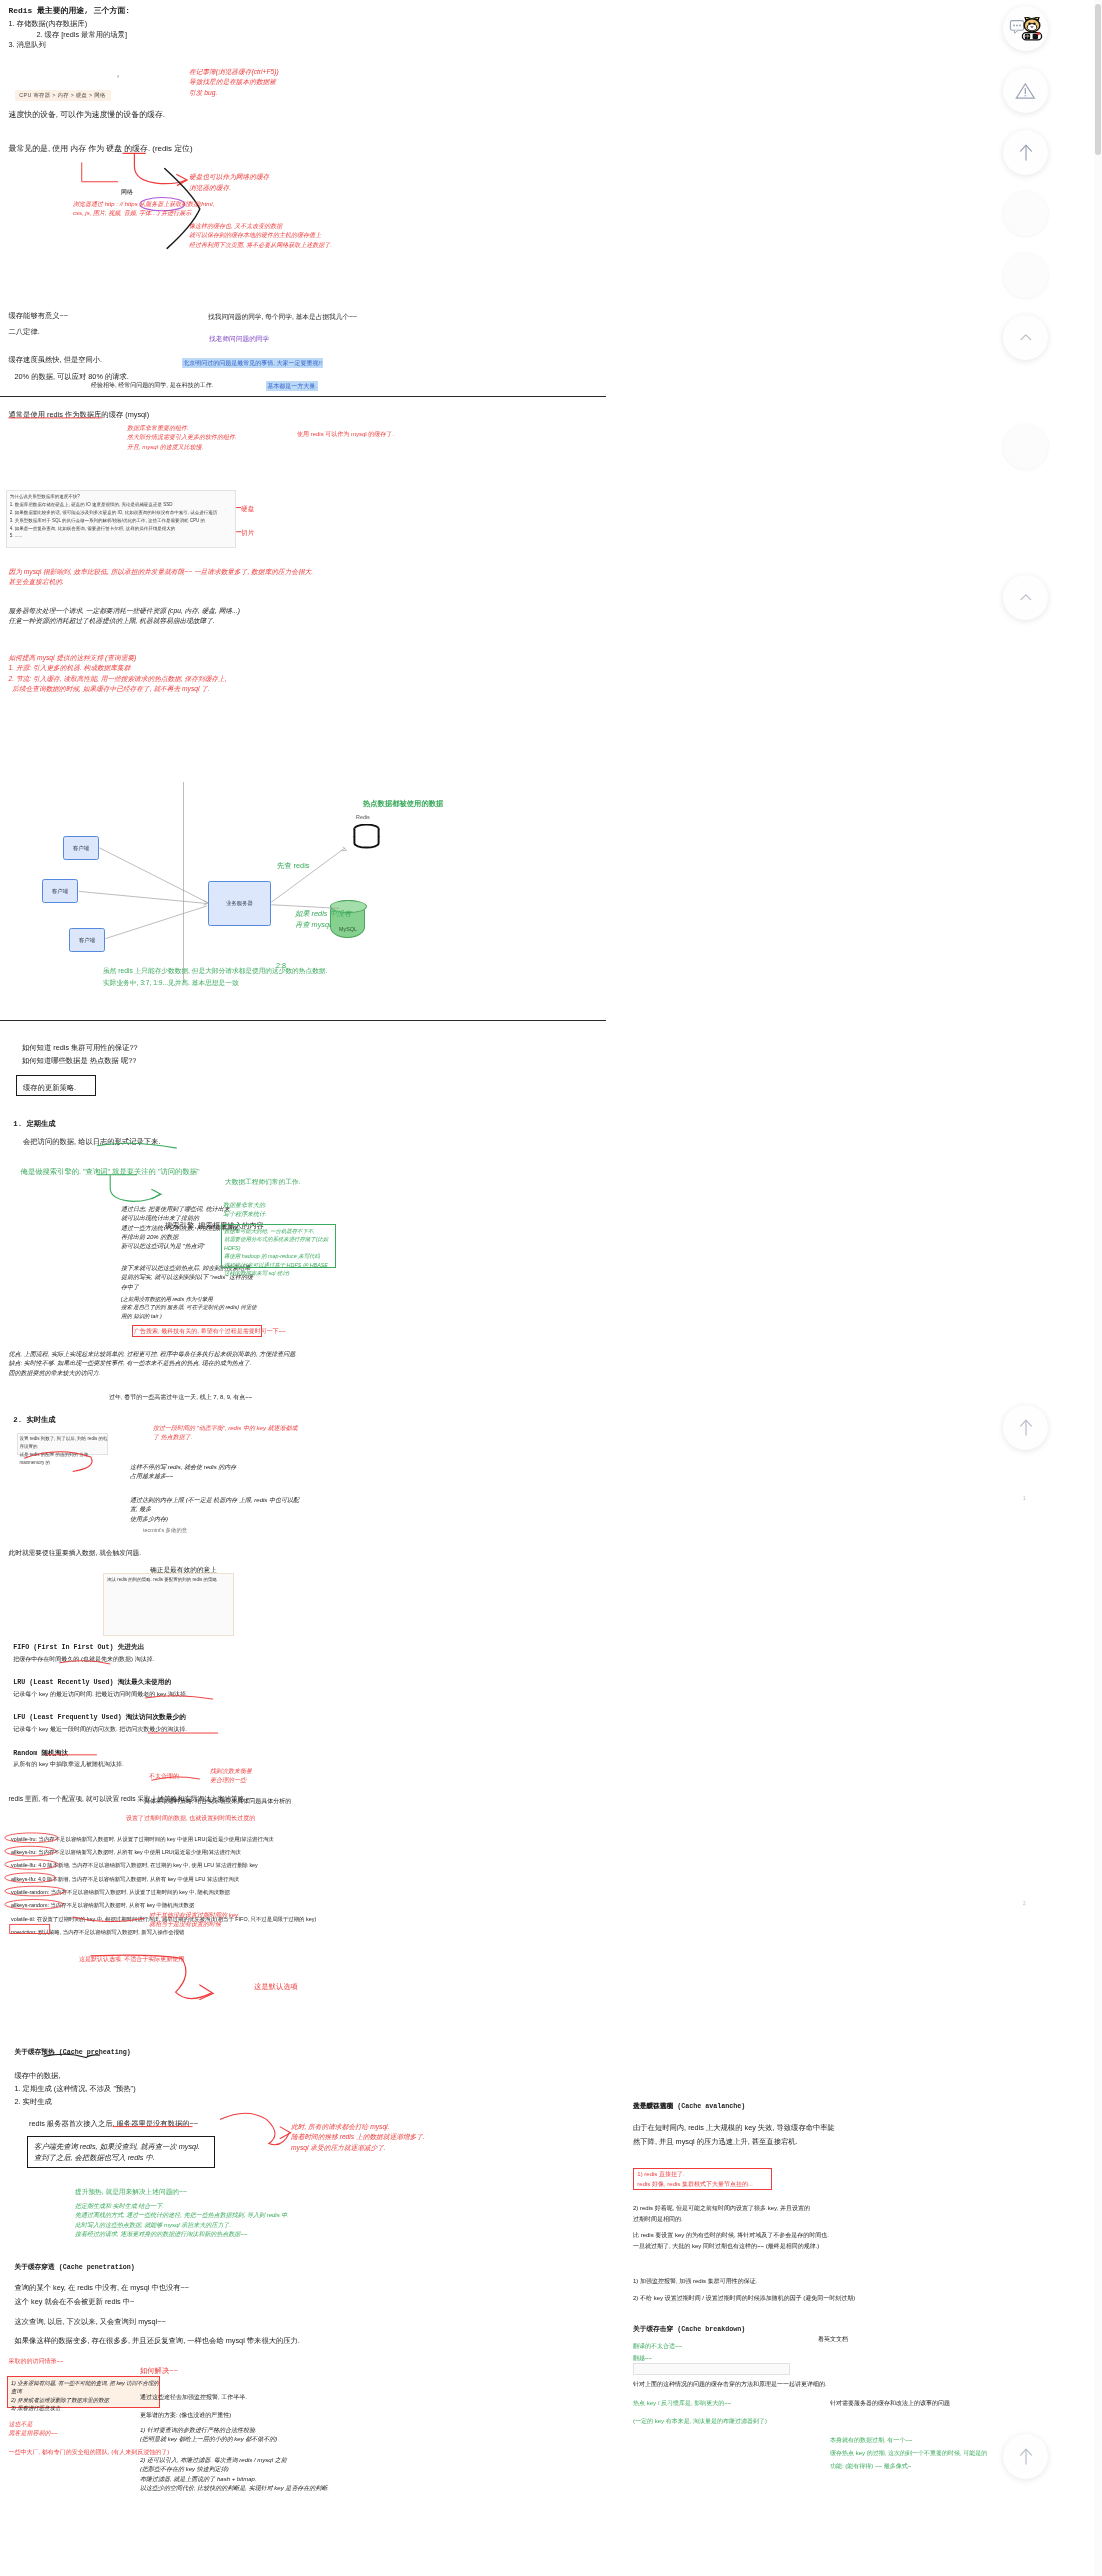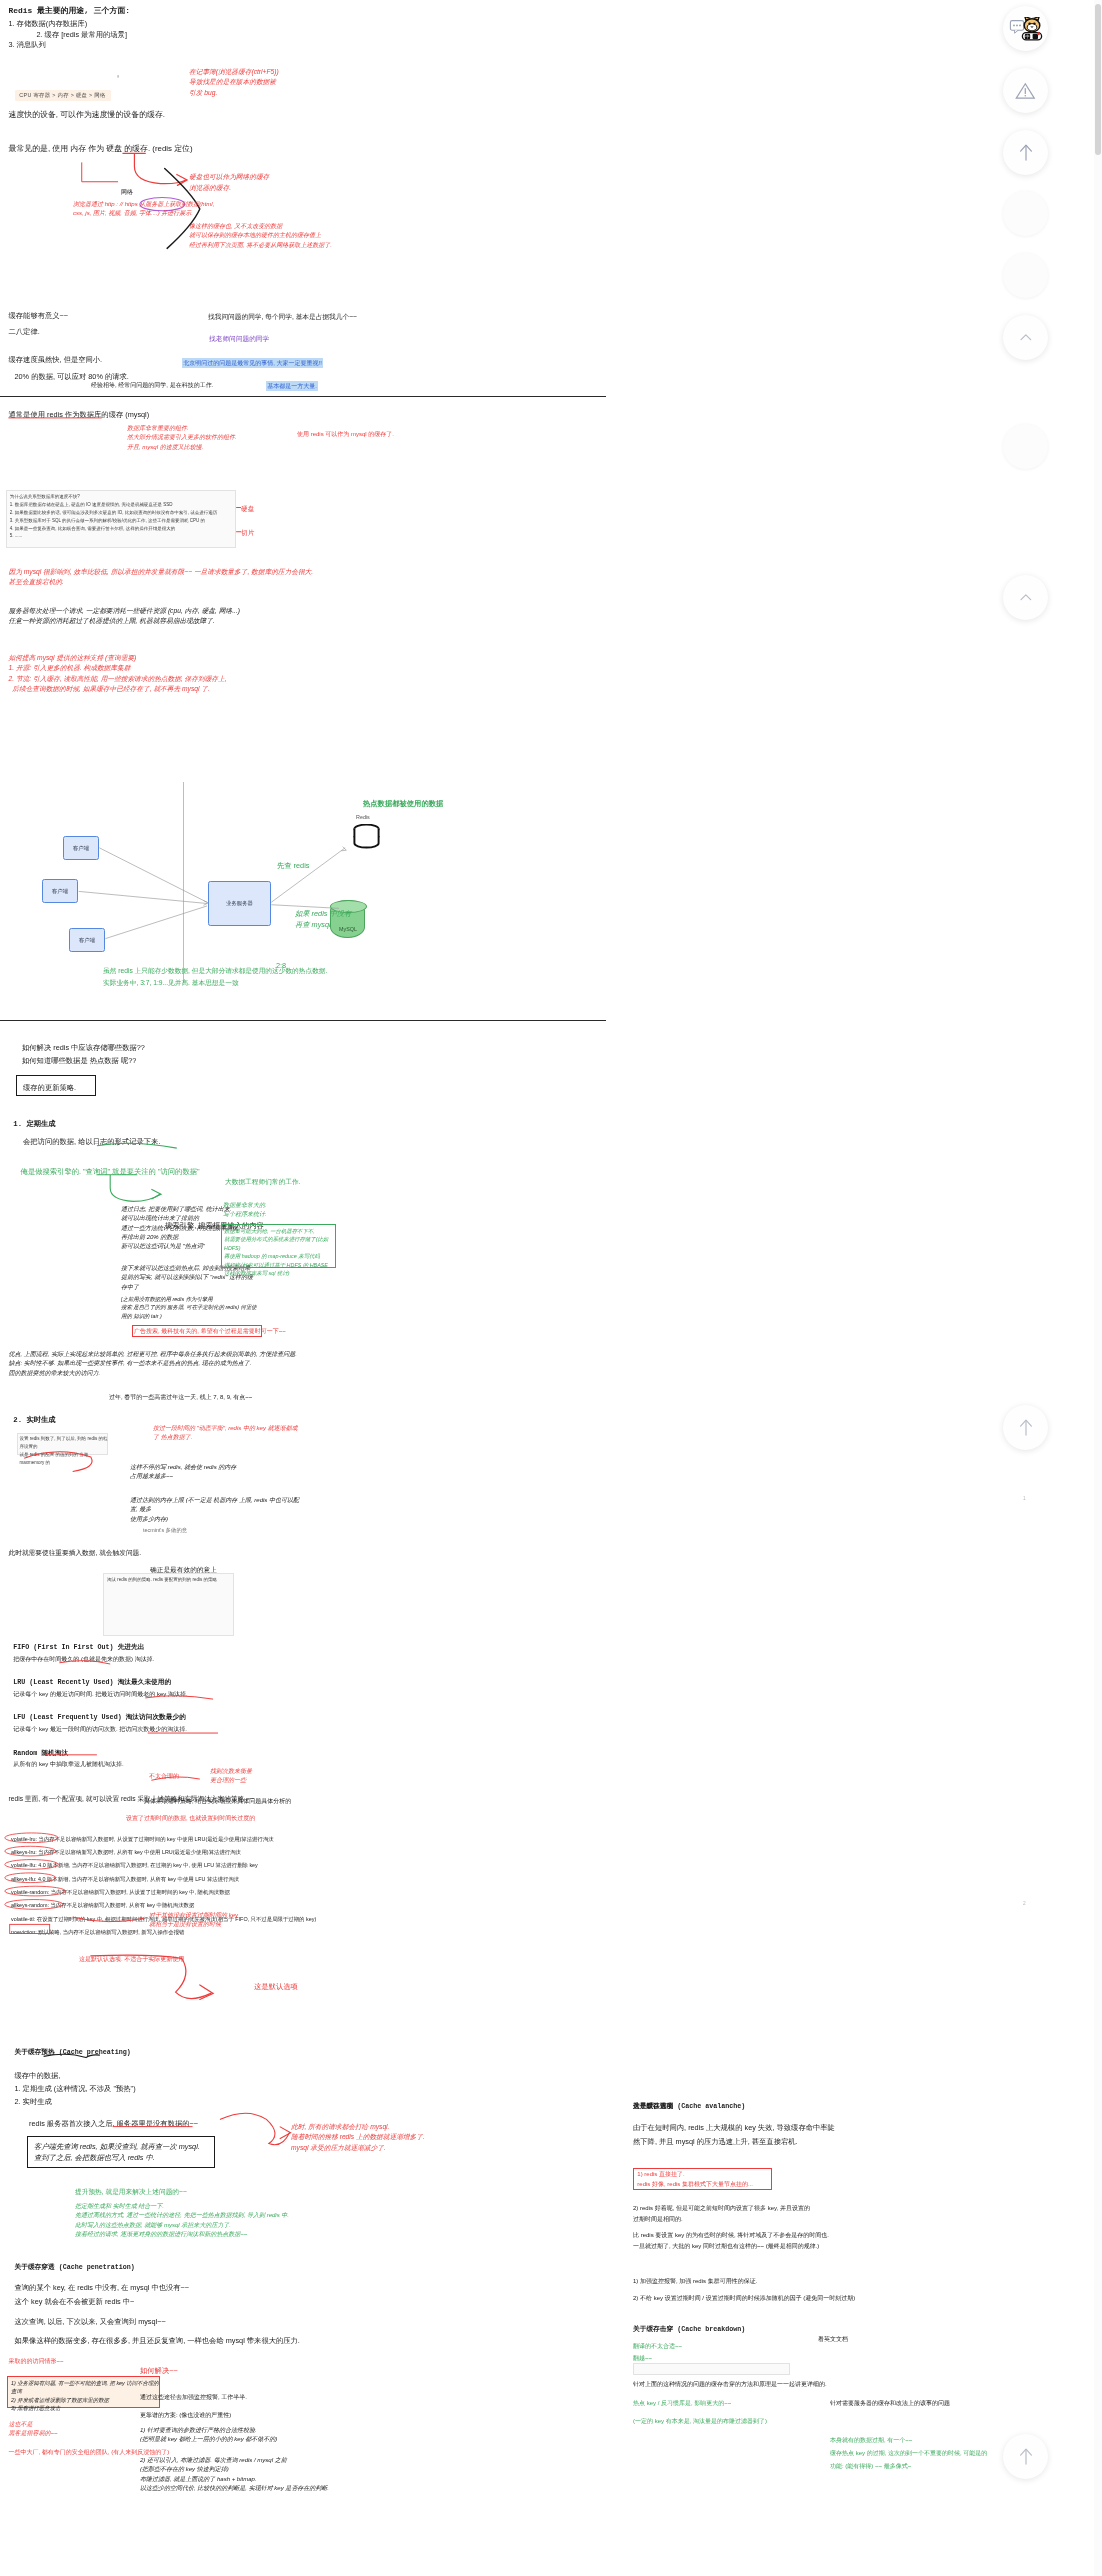--- a/index.html
+++ b/index.html
@@ -214,21 +214,21 @@
       <path d="M174 1550 L 342 1496"></path>
       <path d="M448 1490 L 570 1400"></path>
       <path d="M448 1494 L 560 1500"></path>
     </g>
     <path d="M336 1487 l8 4 -8 4" stroke="#9a9a9a" stroke-width="1.1" fill="none"></path>
     <path d="M566 1398 l6 6 -8 1" stroke="#9a9a9a" stroke-width="1.1" fill="none"></path>
   </svg>
 
   <div class="hr" style="left:0px; top:1020px; width:606px;"></div>
 
-  <div class="t sz12" style="left:22px; top:1042px;">如何解决 redis 中应该存储哪些数据??</div>
+  <div class="t sz12" style="left:22px; top:1042px;">如何知道 redis 集群可用性的保证??</div>
   <div class="t sz12" style="left:22px; top:1055px;">如何知道哪些数据是 热点数据 呢??</div>
 
   <div class="boxk" style="left:15.7px; top:1075px; width:80px; height:20.6px;"></div>
   <div class="t sz12" style="left:23px; top:1082px;">缓存的更新策略.</div>
 
   <div class="t sz12 b" style="left:13.3px; top:1119px;">1. 定期生成</div>
   <div class="t sz12" style="left:23px; top:1136px;">会把访问的数据, 给以日志的形式记录下来.</div>
   <div class="t sz12 green" style="left:20.6px; top:1166px;">俺是做搜索引擎的. "查询词" 就是要关注的 "访问的数据"</div>
   <div class="t sz12" style="left:165px; top:1220px;">搜索引擎, 搜索框里输入的内容</div>
 

